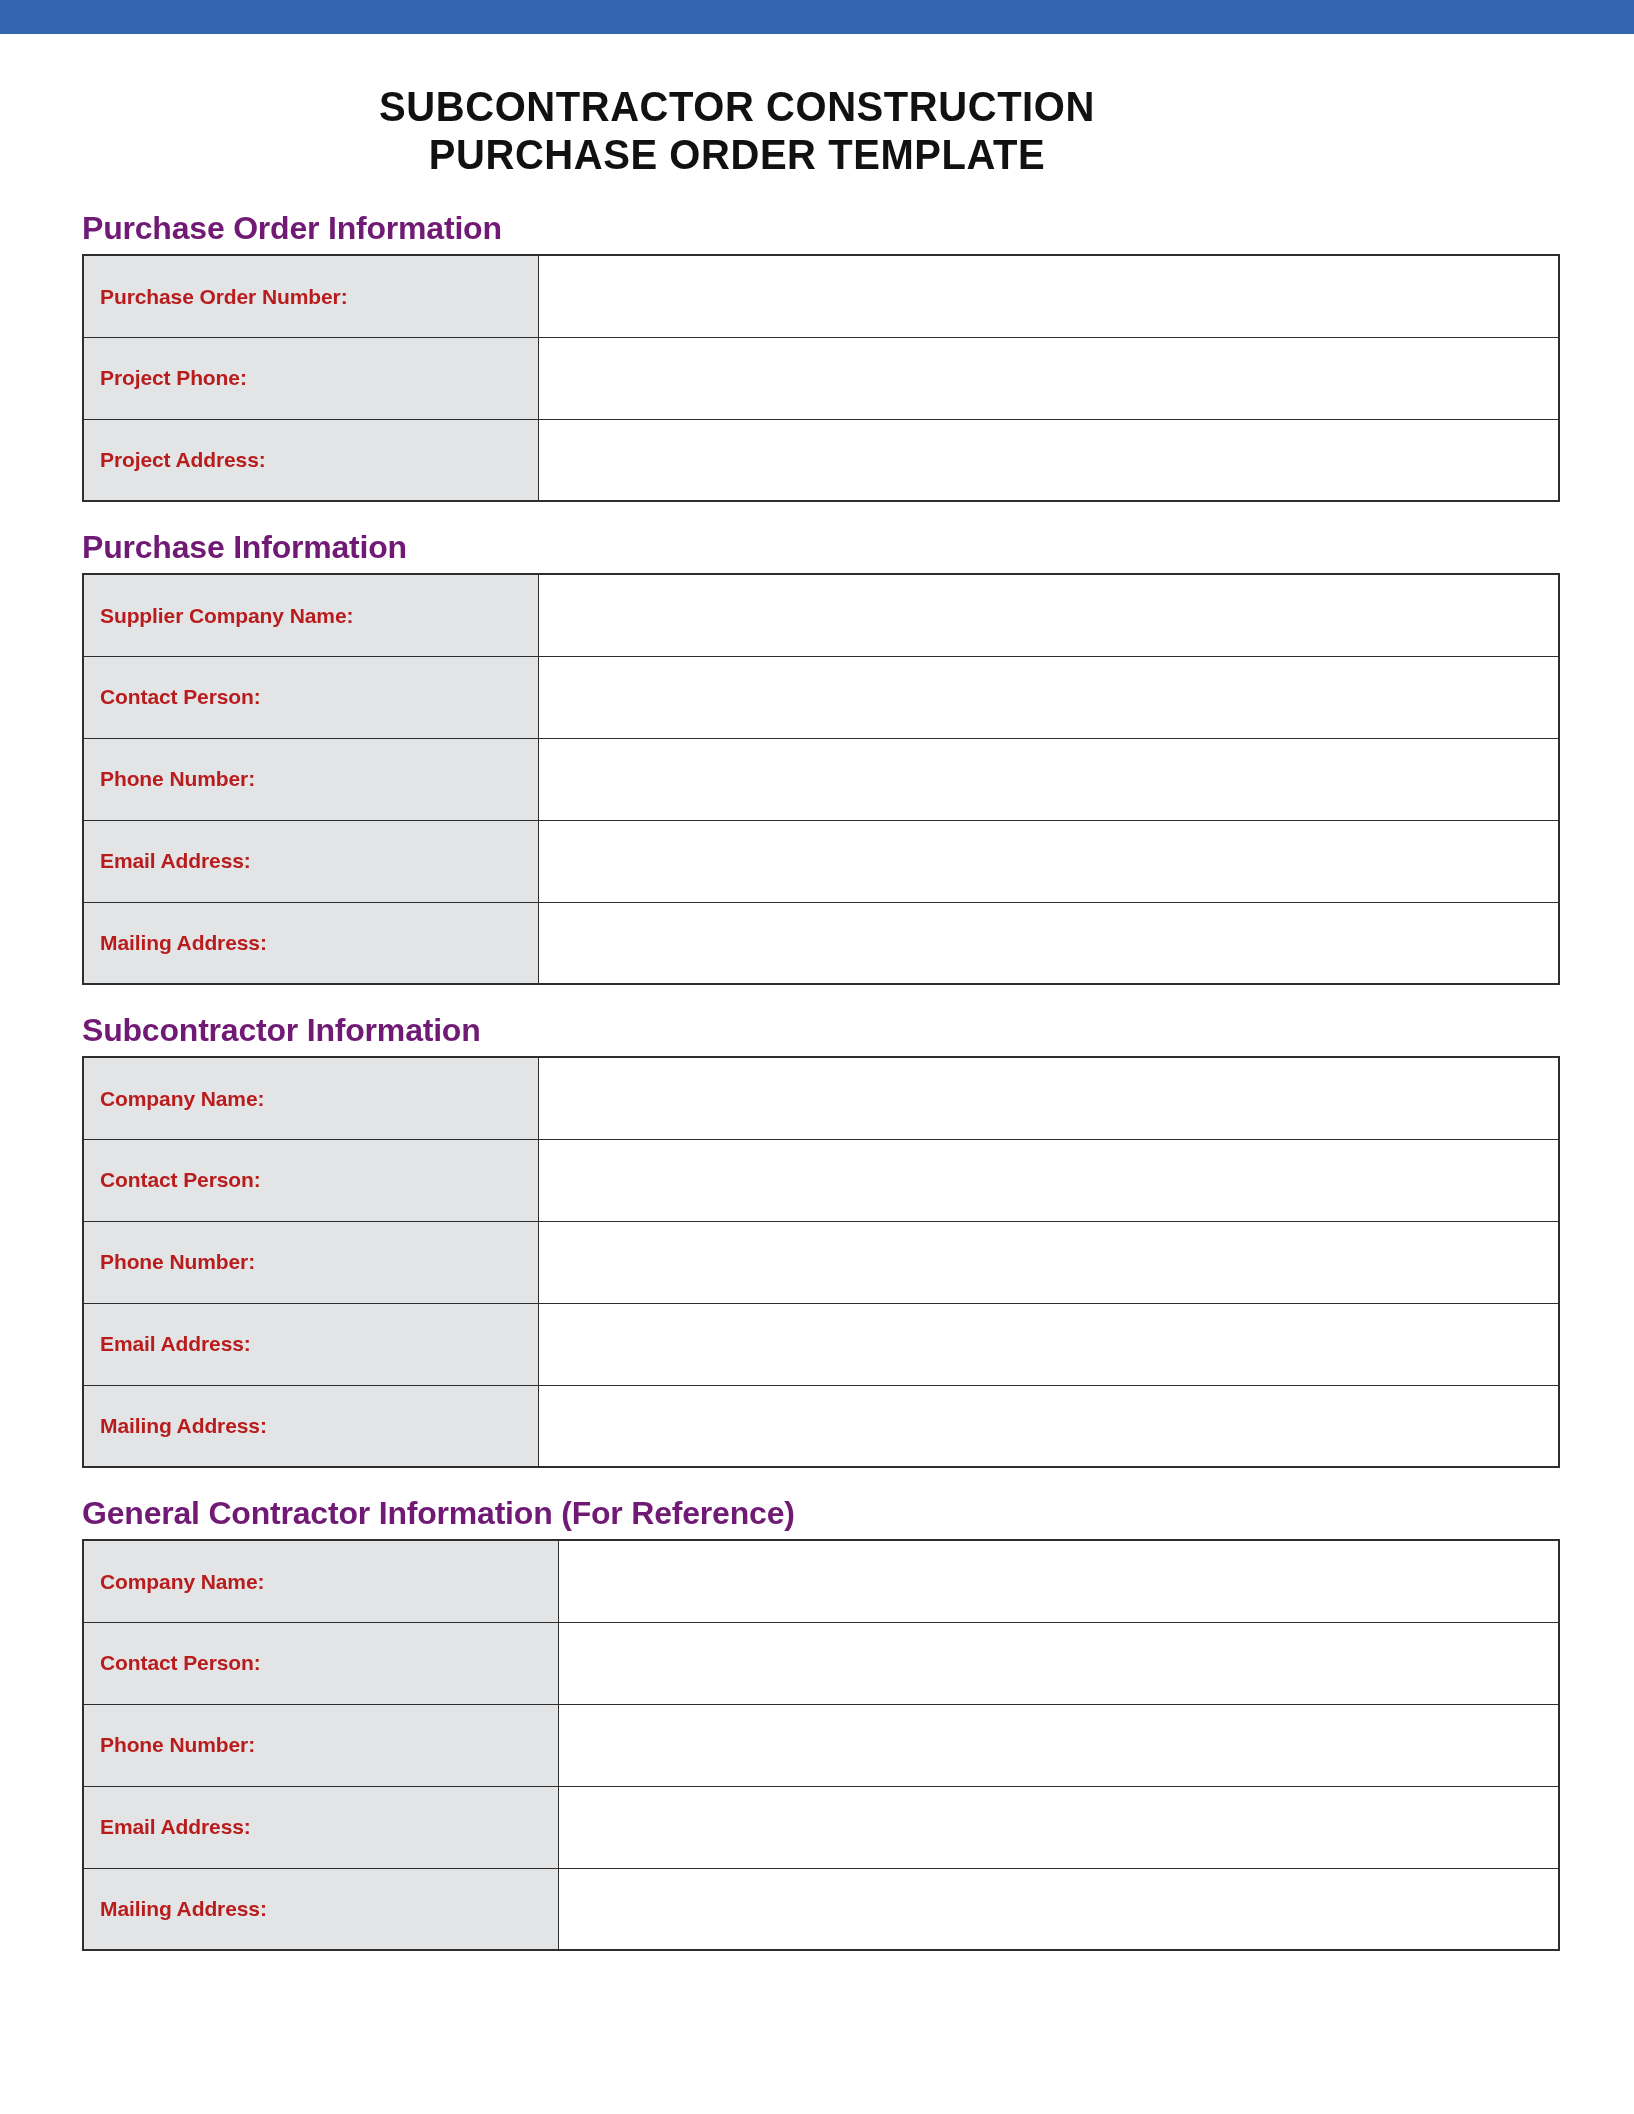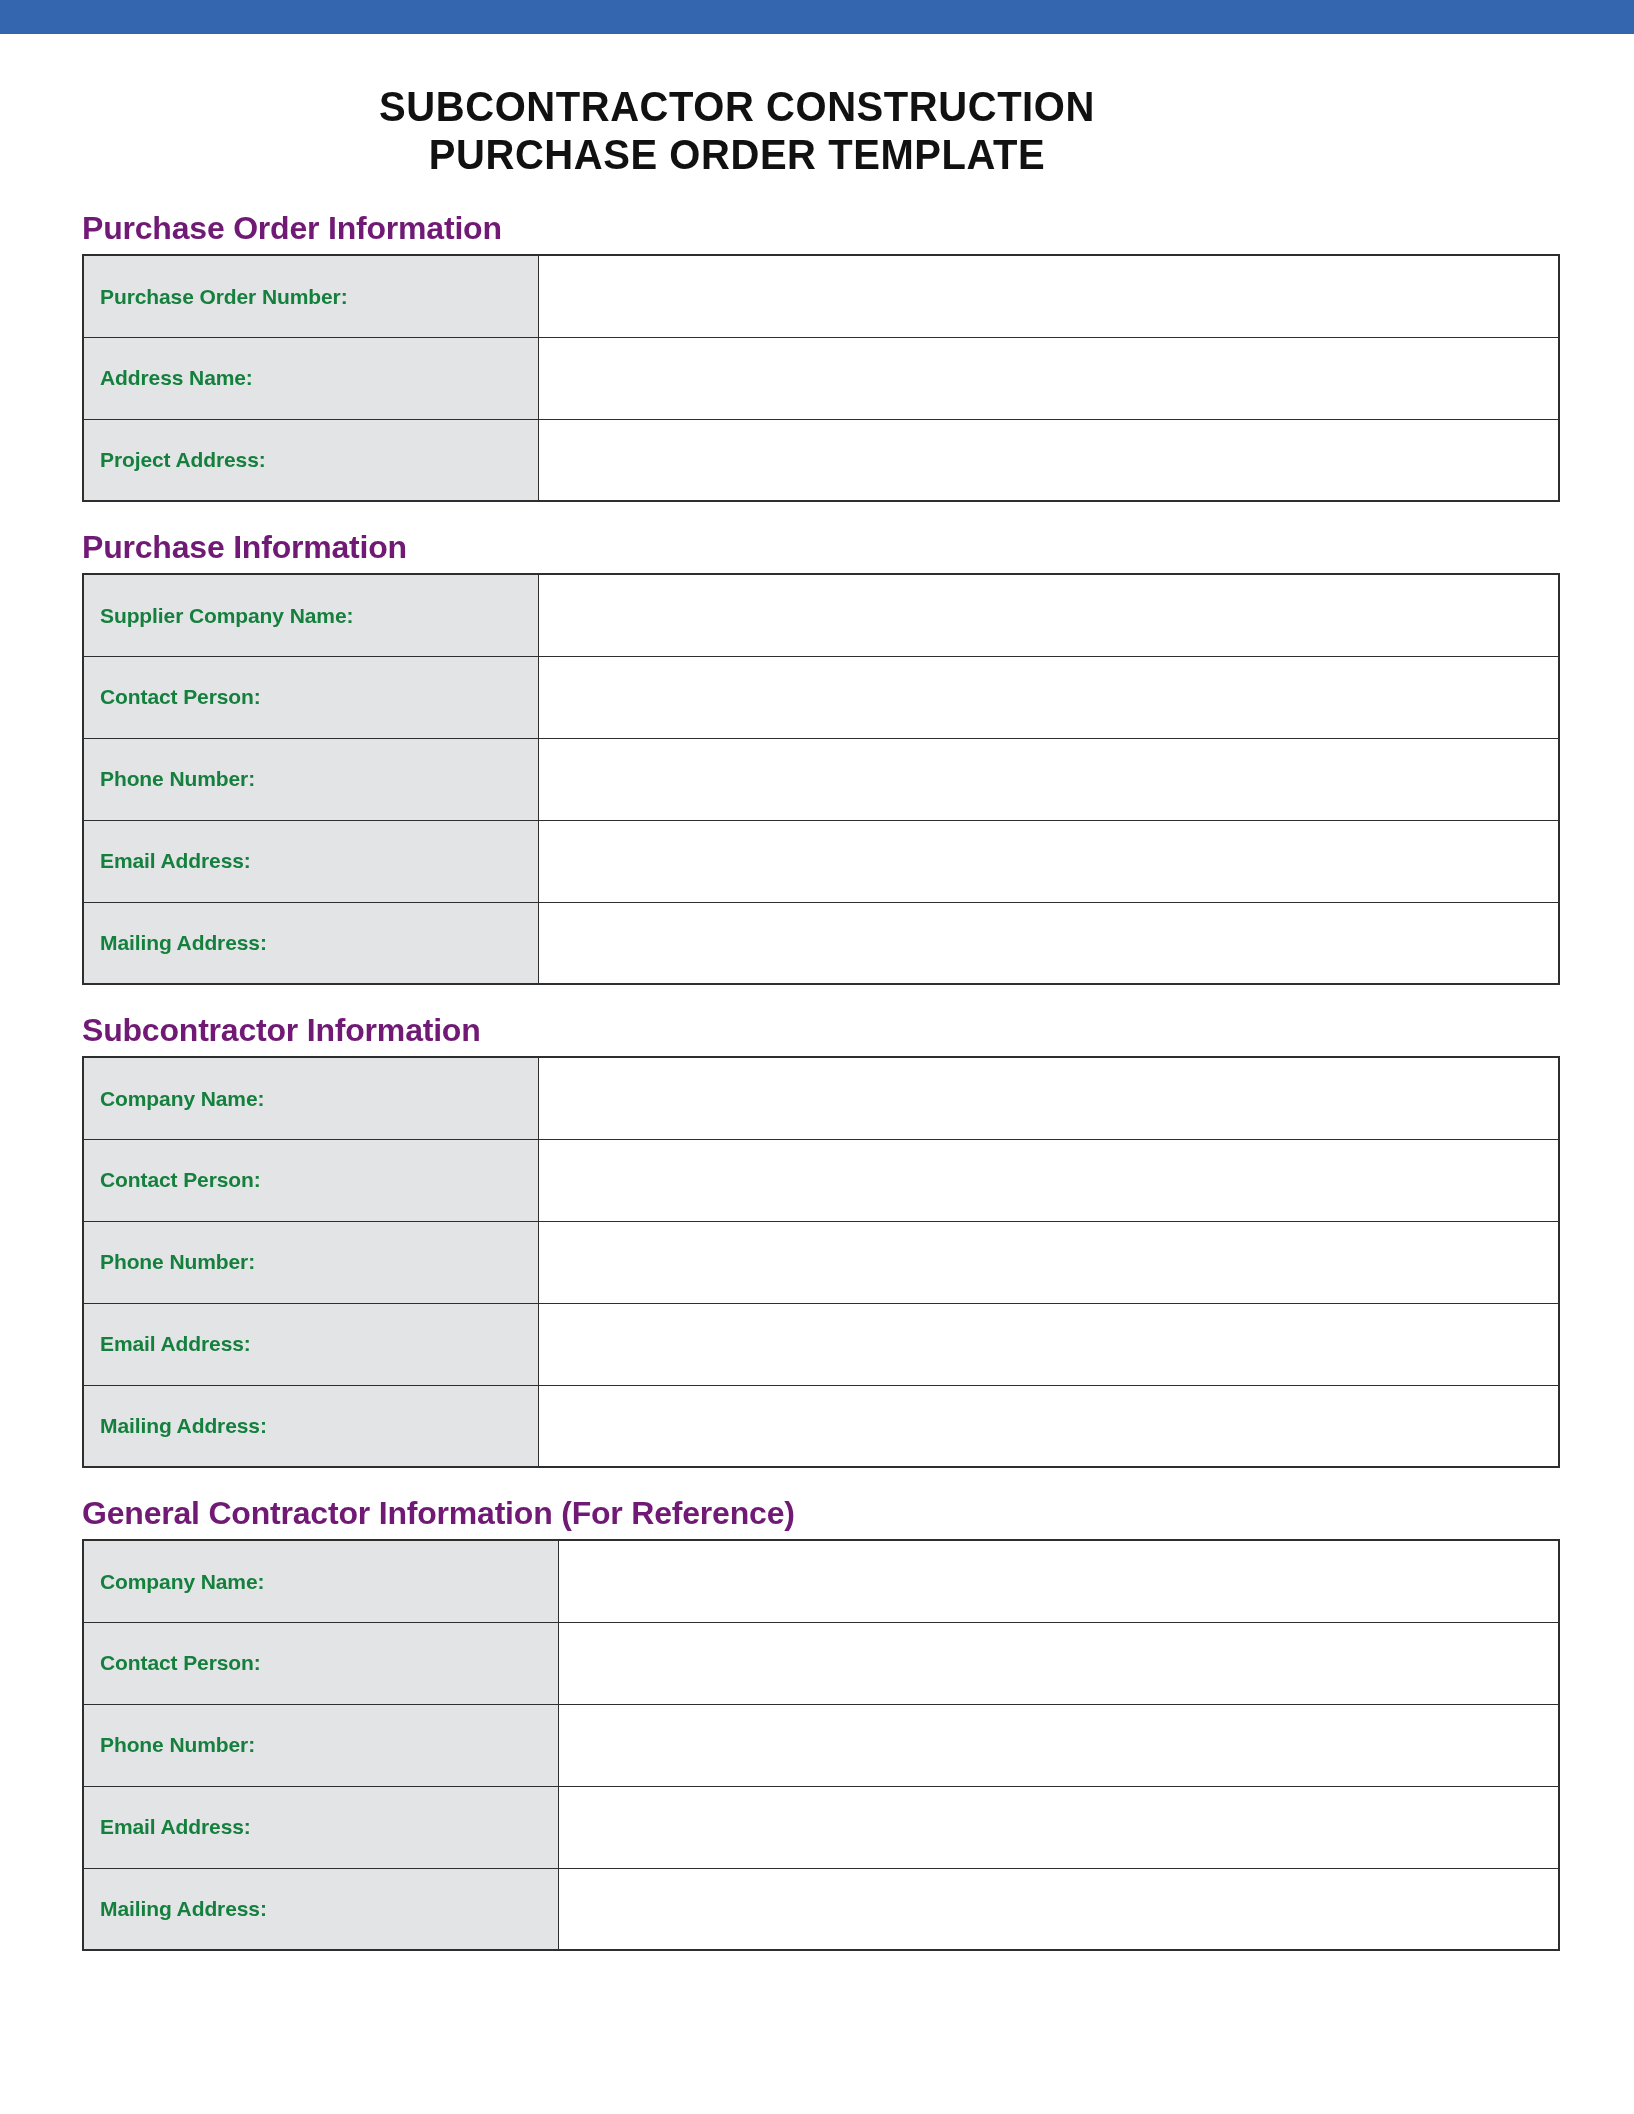--- a/index.html
+++ b/index.html
@@ -70,21 +70,21 @@
     border: 1.5px solid #2e2e2e;
     height: 82px;
     vertical-align: middle;
     padding: 0 0 0 16px;
     box-sizing: border-box;
   }
   td.label-cell {
     background: #E3E4E6;
     font-weight: 700;
     font-size: 21px;
-    color: #15803d;
+    color: #b91c1c;
     letter-spacing: -0.1px;
   }
   td.value-cell {
     background: #ffffff;
   }
 
   .col-narrow { width: 455px; }
   .col-wide   { width: 475px; }
 </style>
 </head>
@@ -106,21 +106,21 @@
           <colgroup>
             <col class="col-narrow">
             <col>
           </colgroup>
           <tbody>
             <tr>
               <td class="label-cell" style="background: rgb(227, 228, 230); border-color: rgb(46, 46, 46);">Purchase Order Number:</td>
               <td class="value-cell" style="border-color: rgb(46, 46, 46);"></td>
             </tr>
             <tr>
-              <td class="label-cell" style="background: rgb(227, 228, 230); border-color: rgb(46, 46, 46);">Address Name:</td>
+              <td class="label-cell" style="background: rgb(227, 228, 230); border-color: rgb(46, 46, 46);">Project Phone:</td>
               <td class="value-cell" style="border-color: rgb(46, 46, 46);"></td>
             </tr>
             <tr>
               <td class="label-cell" style="background: rgb(227, 228, 230); border-color: rgb(46, 46, 46);">Project Address:</td>
               <td class="value-cell" style="border-color: rgb(46, 46, 46);"></td>
             </tr>
           </tbody>
         </table>
       </div>
       <div class="section">

